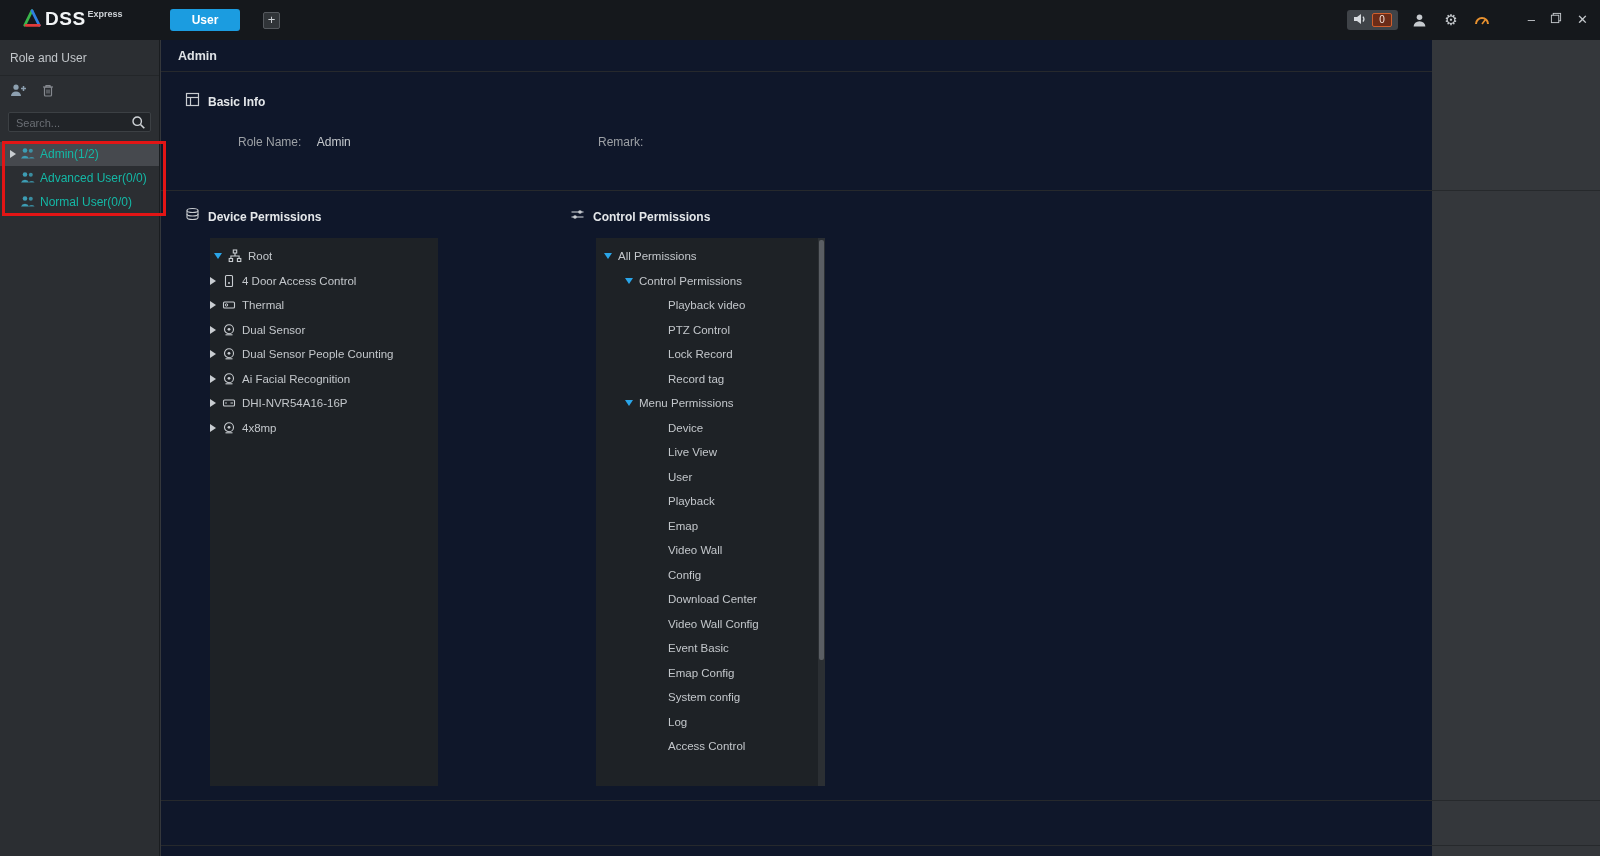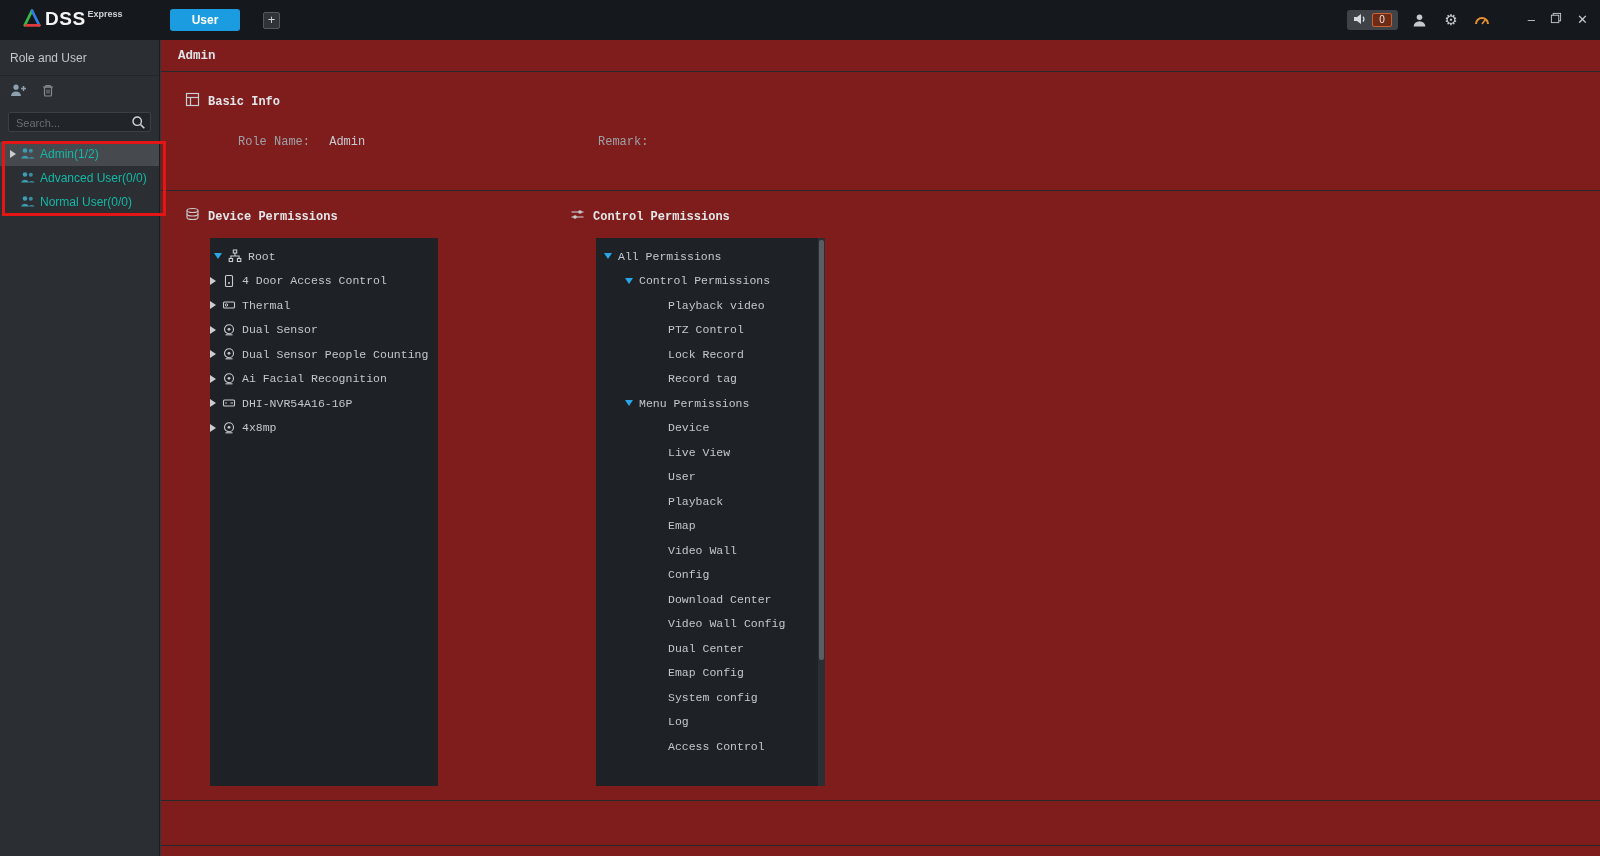--- a/index.html
+++ b/index.html
@@ -50,21 +50,21 @@
   .arr-right { width:0; height:0; border-top:4px solid transparent;
                border-bottom:4px solid transparent; border-left:6px solid #c9cdd1; }
   .arr-down  { width:0; height:0; border-left:4px solid transparent;
                border-right:4px solid transparent; border-top:6px solid #2aa5e8; }
 
   
   .annotation { position:absolute; left:2px; top:141px; width:164px; height:75px;
                 border:3px solid #e31515; z-index:50; pointer-events:none; }
 
   
-  .main { position:absolute; left:161px; top:40px; width:1439px; height:816px; background:#7f1d1d;font-family:Liberation Mono, monospace; }
+  .main { position:absolute; left:161px; top:40px; width:1271px; height:816px; background:#0f172a; }
   .main-header { height:32px; line-height:32px; padding-left:17px; font-size:12.5px; font-weight:700;
                  color:#dfe3e7; border-bottom:1px solid #26292d; }
   .basic-head { position:absolute; left:24px; top:52px; display:flex; align-items:center; gap:8px; }
   .sec-title { font-size:12px; font-weight:700; color:#e4e7ea; }
   .info-row { position:absolute; top:95px; left:0; width:100%; height:16px; font-size:12px; }
   .lbl { color:#9da1a6; }
   .val { color:#c6cace; margin-left:12px; }
   .role-name-pos { position:absolute; left:77px; }
   .remark-pos { position:absolute; left:437px; }
   .divider { position:absolute; left:0; width:1439px; height:1px; background:#26292c; }
@@ -411,21 +411,21 @@
     <div class="trow c-lvl2">
       <span class="tlabel">Config</span>
     </div>
     <div class="trow c-lvl2">
       <span class="tlabel">Download Center</span>
     </div>
     <div class="trow c-lvl2">
       <span class="tlabel">Video Wall Config</span>
     </div>
     <div class="trow c-lvl2">
-      <span class="tlabel">Dual Center</span>
+      <span class="tlabel">Event Basic</span>
     </div>
     <div class="trow c-lvl2">
       <span class="tlabel">Emap Config</span>
     </div>
     <div class="trow c-lvl2">
       <span class="tlabel">System config</span>
     </div>
     <div class="trow c-lvl2">
       <span class="tlabel">Log</span>
     </div>

